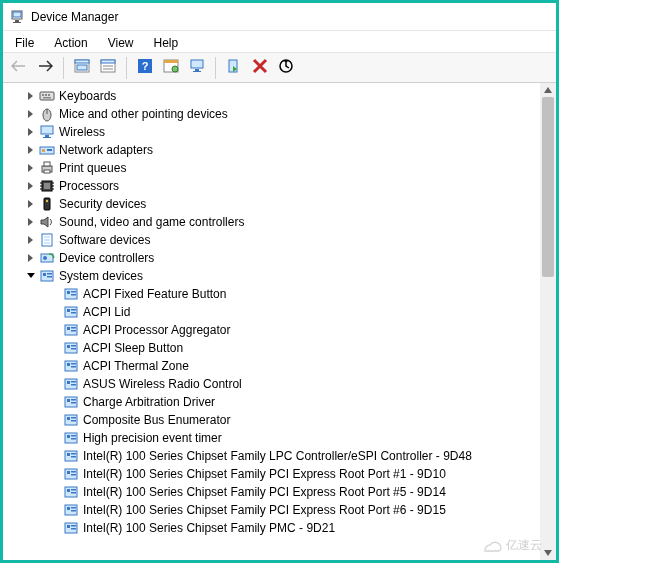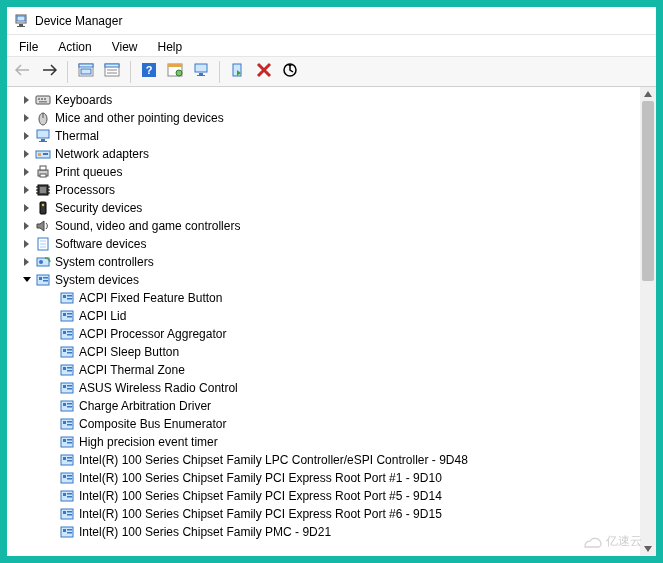--- a/index.html
+++ b/index.html
@@ -1,27 +1,27 @@
 <!DOCTYPE html>
 <html><head>
 <meta charset="utf-8">
 <style>
   * { box-sizing: border-box; }
   html, body { margin:0; padding:0; font-family: "Segoe UI", Tahoma, sans-serif; font-size:12px; color:#000; background:#fff; }
-  .window { width:663px; height:563px; border:7px solid #14b8a6; display:flex; flex-direction:column; overflow:hidden; position:relative; }
+  .window { width:559px; height:563px; border:3px solid #14b8a6; display:flex; flex-direction:column; overflow:hidden; position:relative; }
   .titlebar { display:flex; align-items:center; height:28px; padding:0 6px; border-bottom:1px solid #e5e5e5; background:#fff; }
   .titlebar .app-icon { width:16px; height:16px; margin-right:6px; display:inline-flex; }
   .titlebar .title { font-size:12px; }
   .menubar { display:flex; align-items:flex-end; height:22px; padding:0 2px; background:#fff; border-bottom:1px solid #e5e5e5; }
   .menubar .menu { padding:2px 10px; cursor:default; font-size:12px; }
   .toolbar { display:flex; align-items:center; height:30px; padding:2px 4px; background:#f7f7f7; border-bottom:1px solid #d0d0d0; gap:2px; }
   .tbtn { width:24px; height:24px; display:inline-flex; align-items:center; justify-content:center; border:1px solid transparent; }
   .tbtn.disabled { opacity:0.35; pointer-events:none; }
   .sep { width:1px; height:22px; background:#d0d0d0; margin:0 4px; }
-  .tree { flex:1; overflow-y:auto; padding:4px 2px; position:relative; }
+  .tree { flex:1; overflow-y:auto; padding:4px 2px; position:relative;margin-left:8px; }
   .row { display:flex; align-items:center; height:18px; line-height:18px; white-space:nowrap; padding-left:4px; }
   .caret { width:12px; height:12px; display:inline-flex; align-items:center; justify-content:center; margin-right:2px; }
   .icon { width:16px; height:16px; display:inline-flex; align-items:center; justify-content:center; margin-right:4px; flex:0 0 16px; }
   .row .label { font-size:12px; }
   .row.depth0 { padding-left:12px; }
   .row.depth1 { padding-left:36px; }
   .scrollbar { position:absolute; right:0; top:0; bottom:0; width:16px; background:#f0f0f0; }
   .scroll-thumb { position:absolute; left:2px; right:2px; top:14px; height:180px; background:#c0c0c0; border-radius:2px; }
   .scroll-btn { position:absolute; left:0; right:0; height:14px; display:flex; align-items:center; justify-content:center; }
   .scroll-btn.top { top:0; }
@@ -153,21 +153,21 @@
           <span class="caret">
             <svg width="10" height="10" viewBox="0 0 10 10">
               <use href="#caret-right"></use>
             </svg>
           </span>
           <span class="icon">
             <svg width="16" height="16" viewBox="0 0 16 16">
               <use href="#i-monitor"></use>
             </svg>
           </span>
-          <span class="label">Thermal</span>
+          <span class="label">Wireless</span>
         </div>
         <div class="row depth0">
           <span class="caret">
             <svg width="10" height="10" viewBox="0 0 10 10">
               <use href="#caret-right"></use>
             </svg>
           </span>
           <span class="icon">
             <svg width="16" height="16" viewBox="0 0 16 16">
               <use href="#i-netadapter"></use>
@@ -244,21 +244,21 @@
           <span class="caret">
             <svg width="10" height="10" viewBox="0 0 10 10">
               <use href="#caret-right"></use>
             </svg>
           </span>
           <span class="icon">
             <svg width="16" height="16" viewBox="0 0 16 16">
               <use href="#i-storagectl"></use>
             </svg>
           </span>
-          <span class="label">System controllers</span>
+          <span class="label">Device controllers</span>
         </div>
         <div class="row depth0">
           <span class="caret">
             <svg width="10" height="10" viewBox="0 0 10 10">
               <use href="#caret-down"></use>
             </svg>
           </span>
           <span class="icon">
             <svg width="16" height="16" viewBox="0 0 16 16">
               <use href="#i-sysdev"></use>

